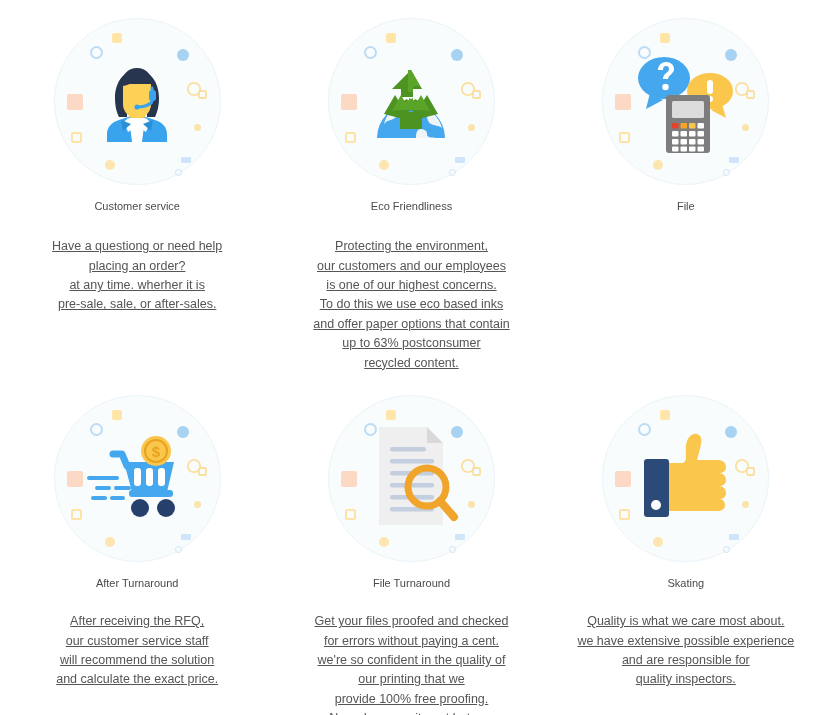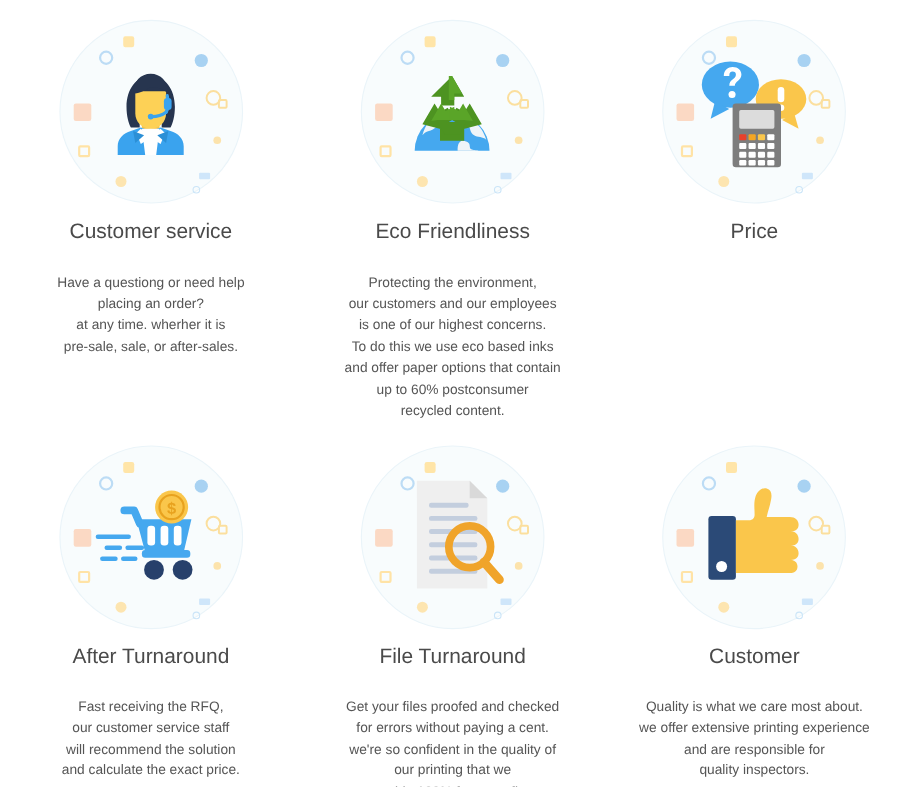--- a/index.html
+++ b/index.html
@@ -84,34 +84,35 @@
   }
   .deco-ring-blue-sm {
     width: 7px; height: 7px; border: 1.5px solid #cbe5f8; border-radius: 50%;
     left: 120px; top: 150px;
   }
 
   .icon-art { position: relative; z-index: 3; }
 
   
   .feature-title {
-    font-size: 19px;
+    font-size: 11px;
     color: #4a4a4a;
     text-align: center;
     margin: 0 0 24px 0;
     line-height: 1.3;
   }
   .feature-body {
     font-size: 12.5px;
     color: #555555;
     text-align: center;
     line-height: 1.55;
     margin: 0;
     white-space: pre-line;
     max-width: 250px;
+    text-decoration: underline;
   }
   .row-2 .feature-title { margin-bottom: 22px; }
   .row-gap { height: 22px; grid-column: 1 / -1; }
 </style>
 </head>
 <body>
 
 <div class="features-grid">
 
   <div class="feature-card">
@@ -203,21 +204,21 @@
           <path d="M36 58h26l-6 11H42z" fill="#4d9321"></path>
         </svg>
       </span>
     </div>
     <p class="feature-title">Eco Friendliness</p>
     <p class="feature-body">Protecting the environment,
 our customers and our employees
 is one of our highest concerns.
 To do this we use eco based inks
 and offer paper options that contain
-up to 60% postconsumer
+up to 63% postconsumer
 recycled content.</p>
   </div>
 
   <div class="feature-card">
     <div class="icon-badge">
       <span class="deco deco-ring-blue"></span>
       <span class="deco deco-dot-blue"></span>
       <span class="deco deco-sq-yellow-top"></span>
       <span class="deco deco-sq-peach"></span>
       <span class="deco deco-sq-yellow-outline"></span>
@@ -265,21 +266,21 @@
             <rect x="59" y="88" width="6.5" height="5.5" rx="1" fill="#ffffff"></rect>
             <rect x="67.5" y="88" width="6.5" height="5.5" rx="1" fill="#ffffff"></rect>
             <rect x="42" y="95.5" width="6.5" height="5" rx="1" fill="#ffffff"></rect>
             <rect x="50.5" y="95.5" width="6.5" height="5" rx="1" fill="#ffffff"></rect>
             <rect x="59" y="95.5" width="6.5" height="5" rx="1" fill="#ffffff"></rect>
             <rect x="67.5" y="95.5" width="6.5" height="5" rx="1" fill="#ffffff"></rect>
           </g>
         </svg>
       </span>
     </div>
-    <p class="feature-title">Price</p>
+    <p class="feature-title">File</p>
   </div>
 
   <div class="row-gap"></div>
 
   <div class="feature-card row-2">
     <div class="icon-badge">
       <span class="deco deco-ring-blue"></span>
       <span class="deco deco-dot-blue"></span>
       <span class="deco deco-sq-yellow-top"></span>
       <span class="deco deco-sq-peach"></span>
@@ -318,21 +319,21 @@
           <circle cx="57" cy="76" r="9" fill="#27406b"></circle>
           <circle cx="83" cy="76" r="9" fill="#27406b"></circle>
 
           <circle cx="73" cy="19" r="15" fill="#fac64b"></circle>
           <circle cx="73" cy="19" r="11" fill="none" stroke="#e8a21f" stroke-width="2"></circle>
           <text x="73" y="25" font-family="'Liberation Sans',sans-serif" font-size="15" font-weight="bold" fill="#e8a21f" text-anchor="middle">$</text>
         </svg>
       </span>
     </div>
     <p class="feature-title">After Turnaround</p>
-    <p class="feature-body">Fast receiving the RFQ,
+    <p class="feature-body">After receiving the RFQ,
 our customer service staff
 will recommend the solution
 and calculate the exact price.</p>
   </div>
 
   <div class="feature-card row-2">
     <div class="icon-badge">
       <span class="deco deco-ring-blue"></span>
       <span class="deco deco-dot-blue"></span>
       <span class="deco deco-sq-yellow-top"></span>
@@ -400,20 +401,20 @@
       <span class="icon-art">
         <svg width="104" height="94" viewBox="0 0 104 94">
 
           <rect x="10" y="30" width="25" height="58" rx="3" fill="#2b4a77"></rect>
           <circle cx="22" cy="76" r="5" fill="#ffffff"></circle>
 
           <path d="M35 34h12c3 0 5-2 5-5 0-6-1-11 1-17 2-5 6-8 10-7 4 1 5 5 4 10-1 6-3 11-4 16h21c5 0 8 3 8 7s-3 6-7 6c4 0 7 3 7 7s-3 6-7 6c4 0 7 3 7 7s-3 6-7 6c3 0 6 2 6 6 0 4-3 6-7 6H35z" fill="#fac64b"></path>
         </svg>
       </span>
     </div>
-    <p class="feature-title">Customer</p>
+    <p class="feature-title">Skating</p>
     <p class="feature-body">Quality is what we care most about.
-we offer extensive printing experience
+we have extensive possible experience
 and are responsible for
 quality inspectors.</p>
   </div>
 
 </div>
 
 </body></html>

